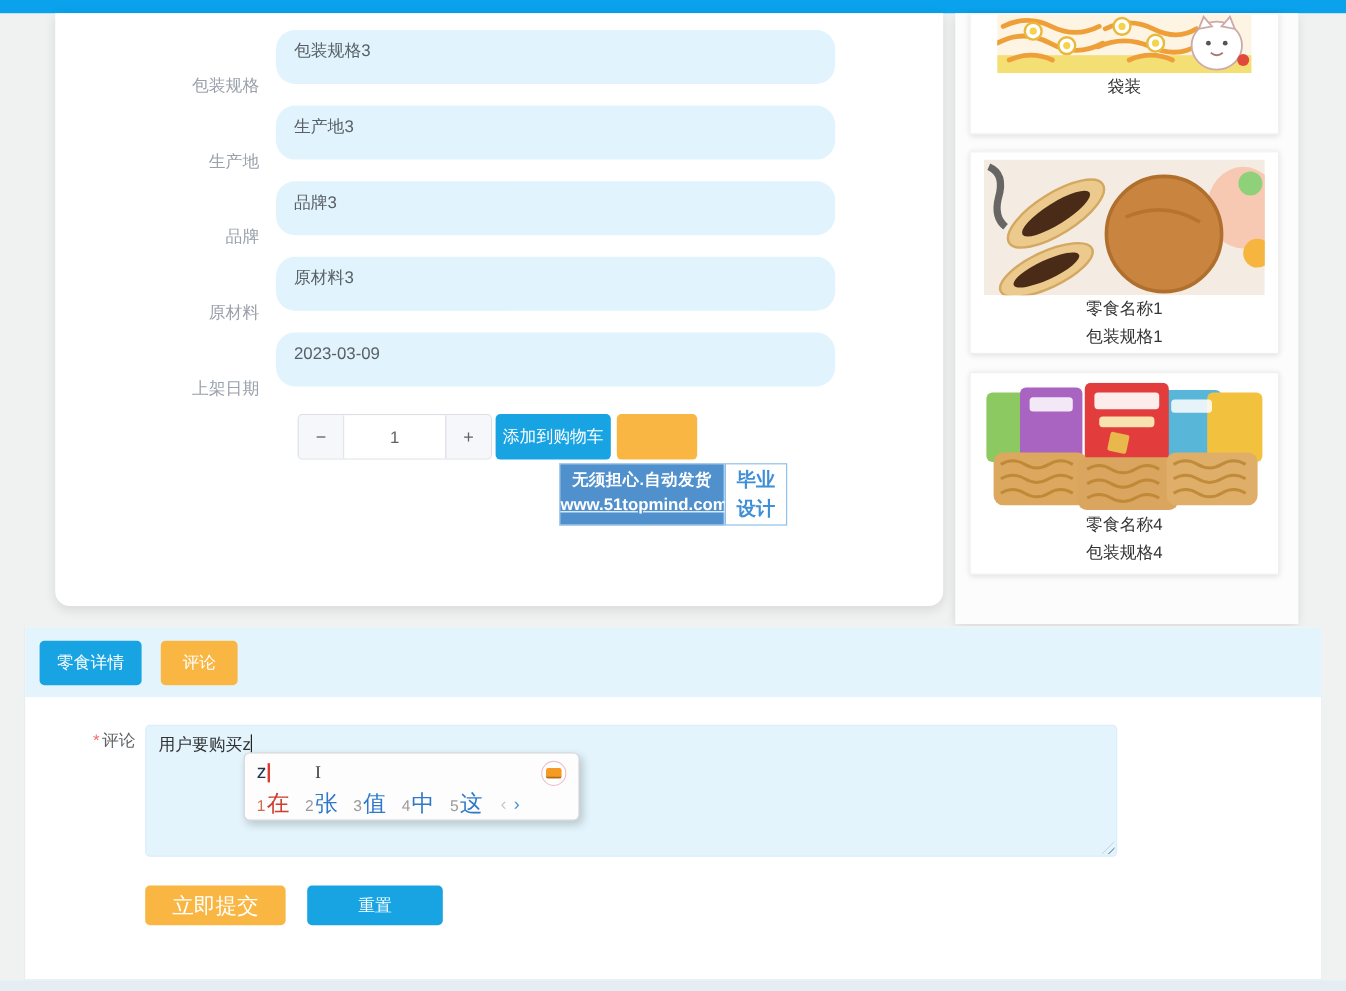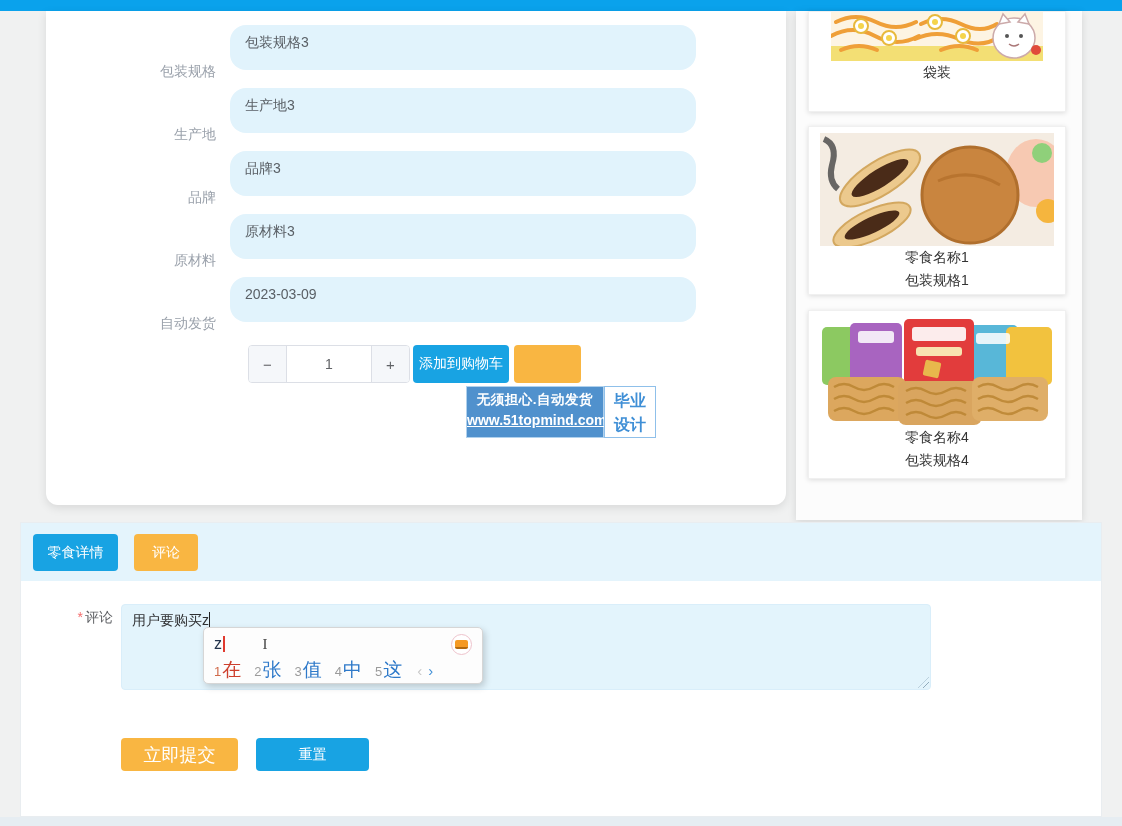--- a/index.html
+++ b/index.html
@@ -55,21 +55,21 @@
   .bottom-section{position:absolute;left:20px;top:522px;width:1082px;height:295px;background:#fff;
     border:1px solid #e9edf0;}
   .tabbar{height:58px;background:#e4f4fc;position:relative;}
   .tab{position:absolute;top:11px;height:37px;border:none;border-radius:4px;color:#fff;font-size:14px;
     font-family:inherit;cursor:pointer;}
   .tab.t-detail{left:12px;width:85px;background:var(--primary-blue);}
   .tab.t-comment{left:113px;width:64px;background:var(--accent-orange);}
 
   .c-label{position:absolute;left:50px;top:86px;width:42px;font-size:14px;color:#606266;text-align:right;}
   .c-label .req{color:#f56c6c;margin-right:2px;}
-  .c-textarea{position:absolute;left:100px;top:81px;width:810px;height:86px;background:#e3f4fc;
+  .c-textarea{position:absolute;left:100px;top:81px;width:810px;height:110px;background:#e3f4fc;
     border:1px solid #d9eefa;border-radius:4px;padding:7px 10px;font-size:14px;color:#303133;cursor:text;}
   .caret{display:inline-block;width:1px;height:15px;background:#222;vertical-align:-2px;}
   .grip{position:absolute;right:1px;bottom:1px;width:11px;height:11px;
     background:repeating-linear-gradient(135deg,transparent 0 3px,#7d9aae 3px 4px);
     clip-path:polygon(100% 0,100% 100%,0 100%);opacity:.8;}
 
   .btn-submit{position:absolute;left:100px;top:215px;width:117px;height:33px;background:var(--accent-orange);
     border:none;border-radius:4px;color:#fff;font-size:18px;font-family:Liberation Serif, serif;cursor:pointer;}
   .btn-reset{position:absolute;left:235px;top:215px;width:113px;height:33px;background:var(--primary-blue);
     border:none;border-radius:4px;color:#fff;font-size:14px;font-family:inherit;cursor:pointer;}
@@ -113,21 +113,21 @@
   </div>
   <div class="form-row">
     <span class="lbl">品牌</span>
     <div class="val">品牌3</div>
   </div>
   <div class="form-row">
     <span class="lbl">原材料</span>
     <div class="val">原材料3</div>
   </div>
   <div class="form-row">
-    <span class="lbl">自动发货</span>
+    <span class="lbl">上架日期</span>
     <div class="val">2023-03-09</div>
   </div>
 
   <div class="action-row">
     <div class="stepper">
       <div class="btn minus">
         <span>−</span>
       </div>
       <div class="num">1</div>
       <div class="btn plus">

